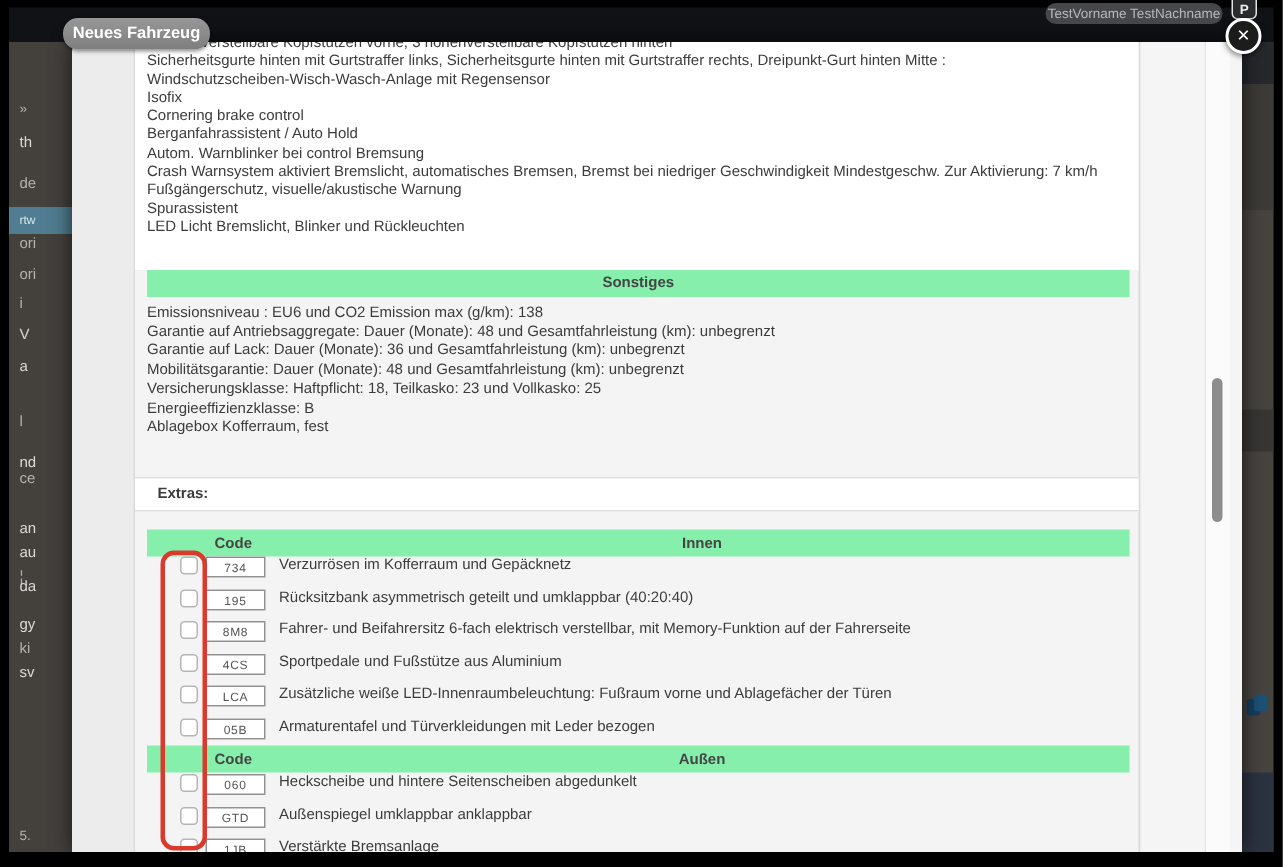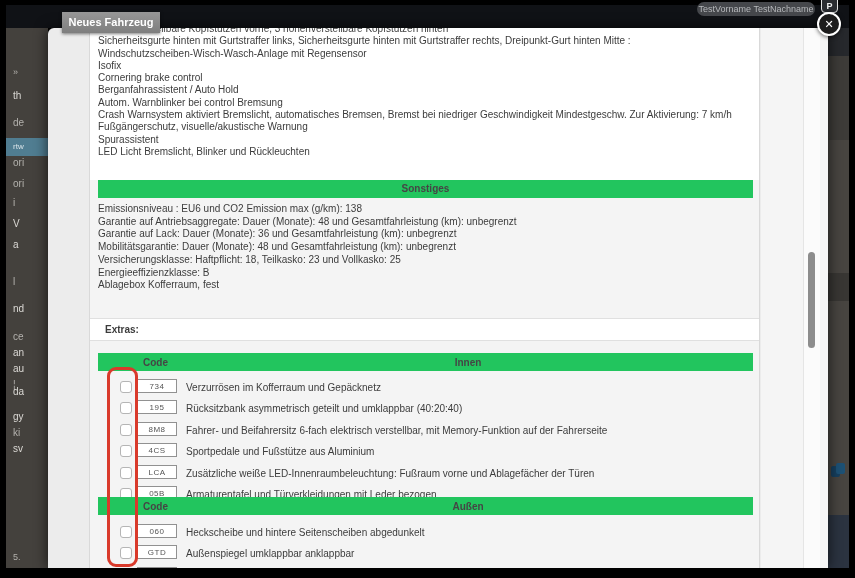--- a/index.html
+++ b/index.html
@@ -12,21 +12,21 @@
   .app-sidebar { position:absolute; left:6px; top:28px; width:42px; height:540px; background:#44413d; overflow:hidden; z-index:1; }
   .sidebar-highlight { position:absolute; left:0; top:110px; width:42px; height:18px; background:#507d91; color:#d9e4e9; font-size:8px; line-height:18px; padding-left:7px; }
   .frag { position:absolute; left:7px; width:40px; font-size:10px; color:#b3b1ad; white-space:nowrap; }
   .frag.bold { font-weight:normal; color:#dbd9d5; }
   
   .frag:nth-of-type(1){top:39px;font-size:9px}  .frag:nth-of-type(2){top:62px}
   .frag:nth-of-type(3){top:89px}   .frag:nth-of-type(4){top:129px}
   .frag:nth-of-type(5){top:150px}  .frag:nth-of-type(6){top:169px}
   .frag:nth-of-type(7){top:190px}  .frag:nth-of-type(8){top:211px}
   .frag:nth-of-type(9){top:248px}  .frag:nth-of-type(10){top:275px}
-  .frag:nth-of-type(11){top:303px} .frag:nth-of-type(12){top:319px}
+  .frag:nth-of-type(11){top:286px} .frag:nth-of-type(12){top:319px}
   .frag:nth-of-type(13){top:335px} .frag:nth-of-type(14){top:351px}
   .frag:nth-of-type(15){top:358px} .frag:nth-of-type(16){top:383px}
   .frag:nth-of-type(17){top:399px} .frag:nth-of-type(18){top:415px}
   .frag:nth-of-type(19){top:524px;font-size:9px}
 
   .app-rightcol { position:absolute; left:828px; top:28px; width:21px; height:540px; background:#474440; z-index:1; }
   .rc-b1 { position:absolute; left:0; top:0;   width:21px; height:28px;  background:#26282c; }
   .rc-b2 { position:absolute; left:0; top:28px; width:21px; height:84px; background:#3d3b38; }
   .rc-b3 { position:absolute; left:0; top:245px; width:21px; height:28px; background:#383633; }
   .rc-b4 { position:absolute; left:0; top:487px; width:21px; height:53px; background:#2b3340; }
@@ -34,54 +34,54 @@
   .rc-docicon::before { content:""; position:absolute; left:0; top:3px; width:9px; height:11px; background:#163f5e; border-radius:2px; }
   .rc-docicon::after  { content:""; position:absolute; left:5px; top:0; width:9px; height:11px; background:#1d5175; border-radius:2px; }
 
   
   .user-badge { position:absolute; left:697px; top:2px; width:118px; height:14px; background:#45474b;
     border-radius:7px; color:#b6b8bb; font-size:9px; line-height:14px; text-align:center; z-index:6; white-space:nowrap; }
   .p-box { position:absolute; left:821px; top:-5px; width:17px; height:18px; background:#2a2c30;
     border:1.5px solid #e4e4e4; border-radius:4px; color:#ededed; font-size:9px; font-weight:bold;
     text-align:center; line-height:20px; z-index:6; }
   .modal-tab { position:absolute; left:42px; top:12px; width:98px; height:21px; z-index:7;
-    background:linear-gradient(#979797,#7e7e7e); border-radius:0;
+    background:linear-gradient(#979797,#7e7e7e); border-radius:10px;
     color:#fff; font-size:11px; font-weight:bold; text-align:center; line-height:21px;
-    box-shadow:0 1px 3px rgba(0,0,0,.5);margin-left:20px; }
+    box-shadow:0 1px 3px rgba(0,0,0,.5); }
   .close-btn { position:absolute; left:817px; top:12px; width:24px; height:24px; border-radius:50%;
     background:#1c1c1c; border:2px solid #fff; z-index:8; color:#fff; font-size:11px; font-weight:bold;
     text-align:center; line-height:20px; box-shadow:0 1px 4px rgba(0,0,0,.6); cursor:pointer; }
 
   
   .modal { position:absolute; left:48px; top:28px; width:780px; height:540px; background:#ececec;
     border-radius:6px 6px 0 0; overflow:hidden; z-index:3; box-shadow:0 0 14px rgba(0,0,0,.7); }
   .content-col { position:absolute; left:41px; top:0; width:671px; height:540px; background:#f4f4f4;
     border-left:1px solid #d9d9d9; border-right:1px solid #d9d9d9; overflow:hidden; }
   .features-block { position:absolute; left:0; top:0; width:671px; height:152px; background:#fff; overflow:hidden; }
   .features { position:absolute; left:8px; top:-5px; width:658px; }
   .fline { font-size:10px; line-height:12.3px; color:#3c3c3c; }
-  .section-bar { position:absolute; left:8px; width:655px; height:18px; background:#22c55e;
+  .section-bar { position:absolute; left:8px; width:655px; height:18px; background:#86efac;
     font-size:10px; font-weight:bold; color:#454545; }
   .bar-sonstiges { top:152px; text-align:center; line-height:18px; }
   .info-list { position:absolute; left:8px; top:175px; width:660px; }
   .iline { font-size:10px; line-height:12.7px; color:#3c3c3c; }
   .extras-row { position:absolute; left:0; top:290px; width:671px; height:23px; background:#fff;
     border-top:1px solid #e0e0e0; border-bottom:1px solid #e0e0e0; }
   .extras-label { position:absolute; left:15px; top:5px; font-size:10px; font-weight:bold; color:#3c3c3c; }
 
   .table-bar { display:flex; align-items:center; }
   .bar-innen  { top:325px; }
   .bar-aussen { top:469px; }
   .th-code { margin-left:30px; width:55px; text-align:center; }
   .th-group { flex:1; text-align:center; }
 
   .xrows { position:absolute; left:8px; width:660px; }
   .rows-innen  { top:343px; }
   .rows-aussen { top:488px; }
-  .xrow { height:21.5px; display:flex; align-items:flex-end; }
+  .xrow { height:21.5px; display:flex; align-items:flex-start; }
   .cb { width:12px; height:12px; margin-left:22px; background:#fff; border:1.5px solid #b5b5b5;
     border-radius:3px; flex:none; cursor:pointer; }
   .codebox { width:40px; height:14px; margin-left:5px; background:#fff; border:1px solid #919191;
     font-size:8px; color:#555; text-align:center; line-height:13px; flex:none; letter-spacing:.5px; }
   .xlabel { margin-left:9px; font-size:10px; color:#3c3c3c; white-space:nowrap; }
 
   
   .scroll-gutter { position:absolute; left:713px; top:0; width:67px; height:540px; background:#f5f5f5; }
   .scroll-track  { position:absolute; left:755px; top:0; width:17px; height:540px; background:#fbfbfb;
     border-left:1px solid #e5e5e5; }

